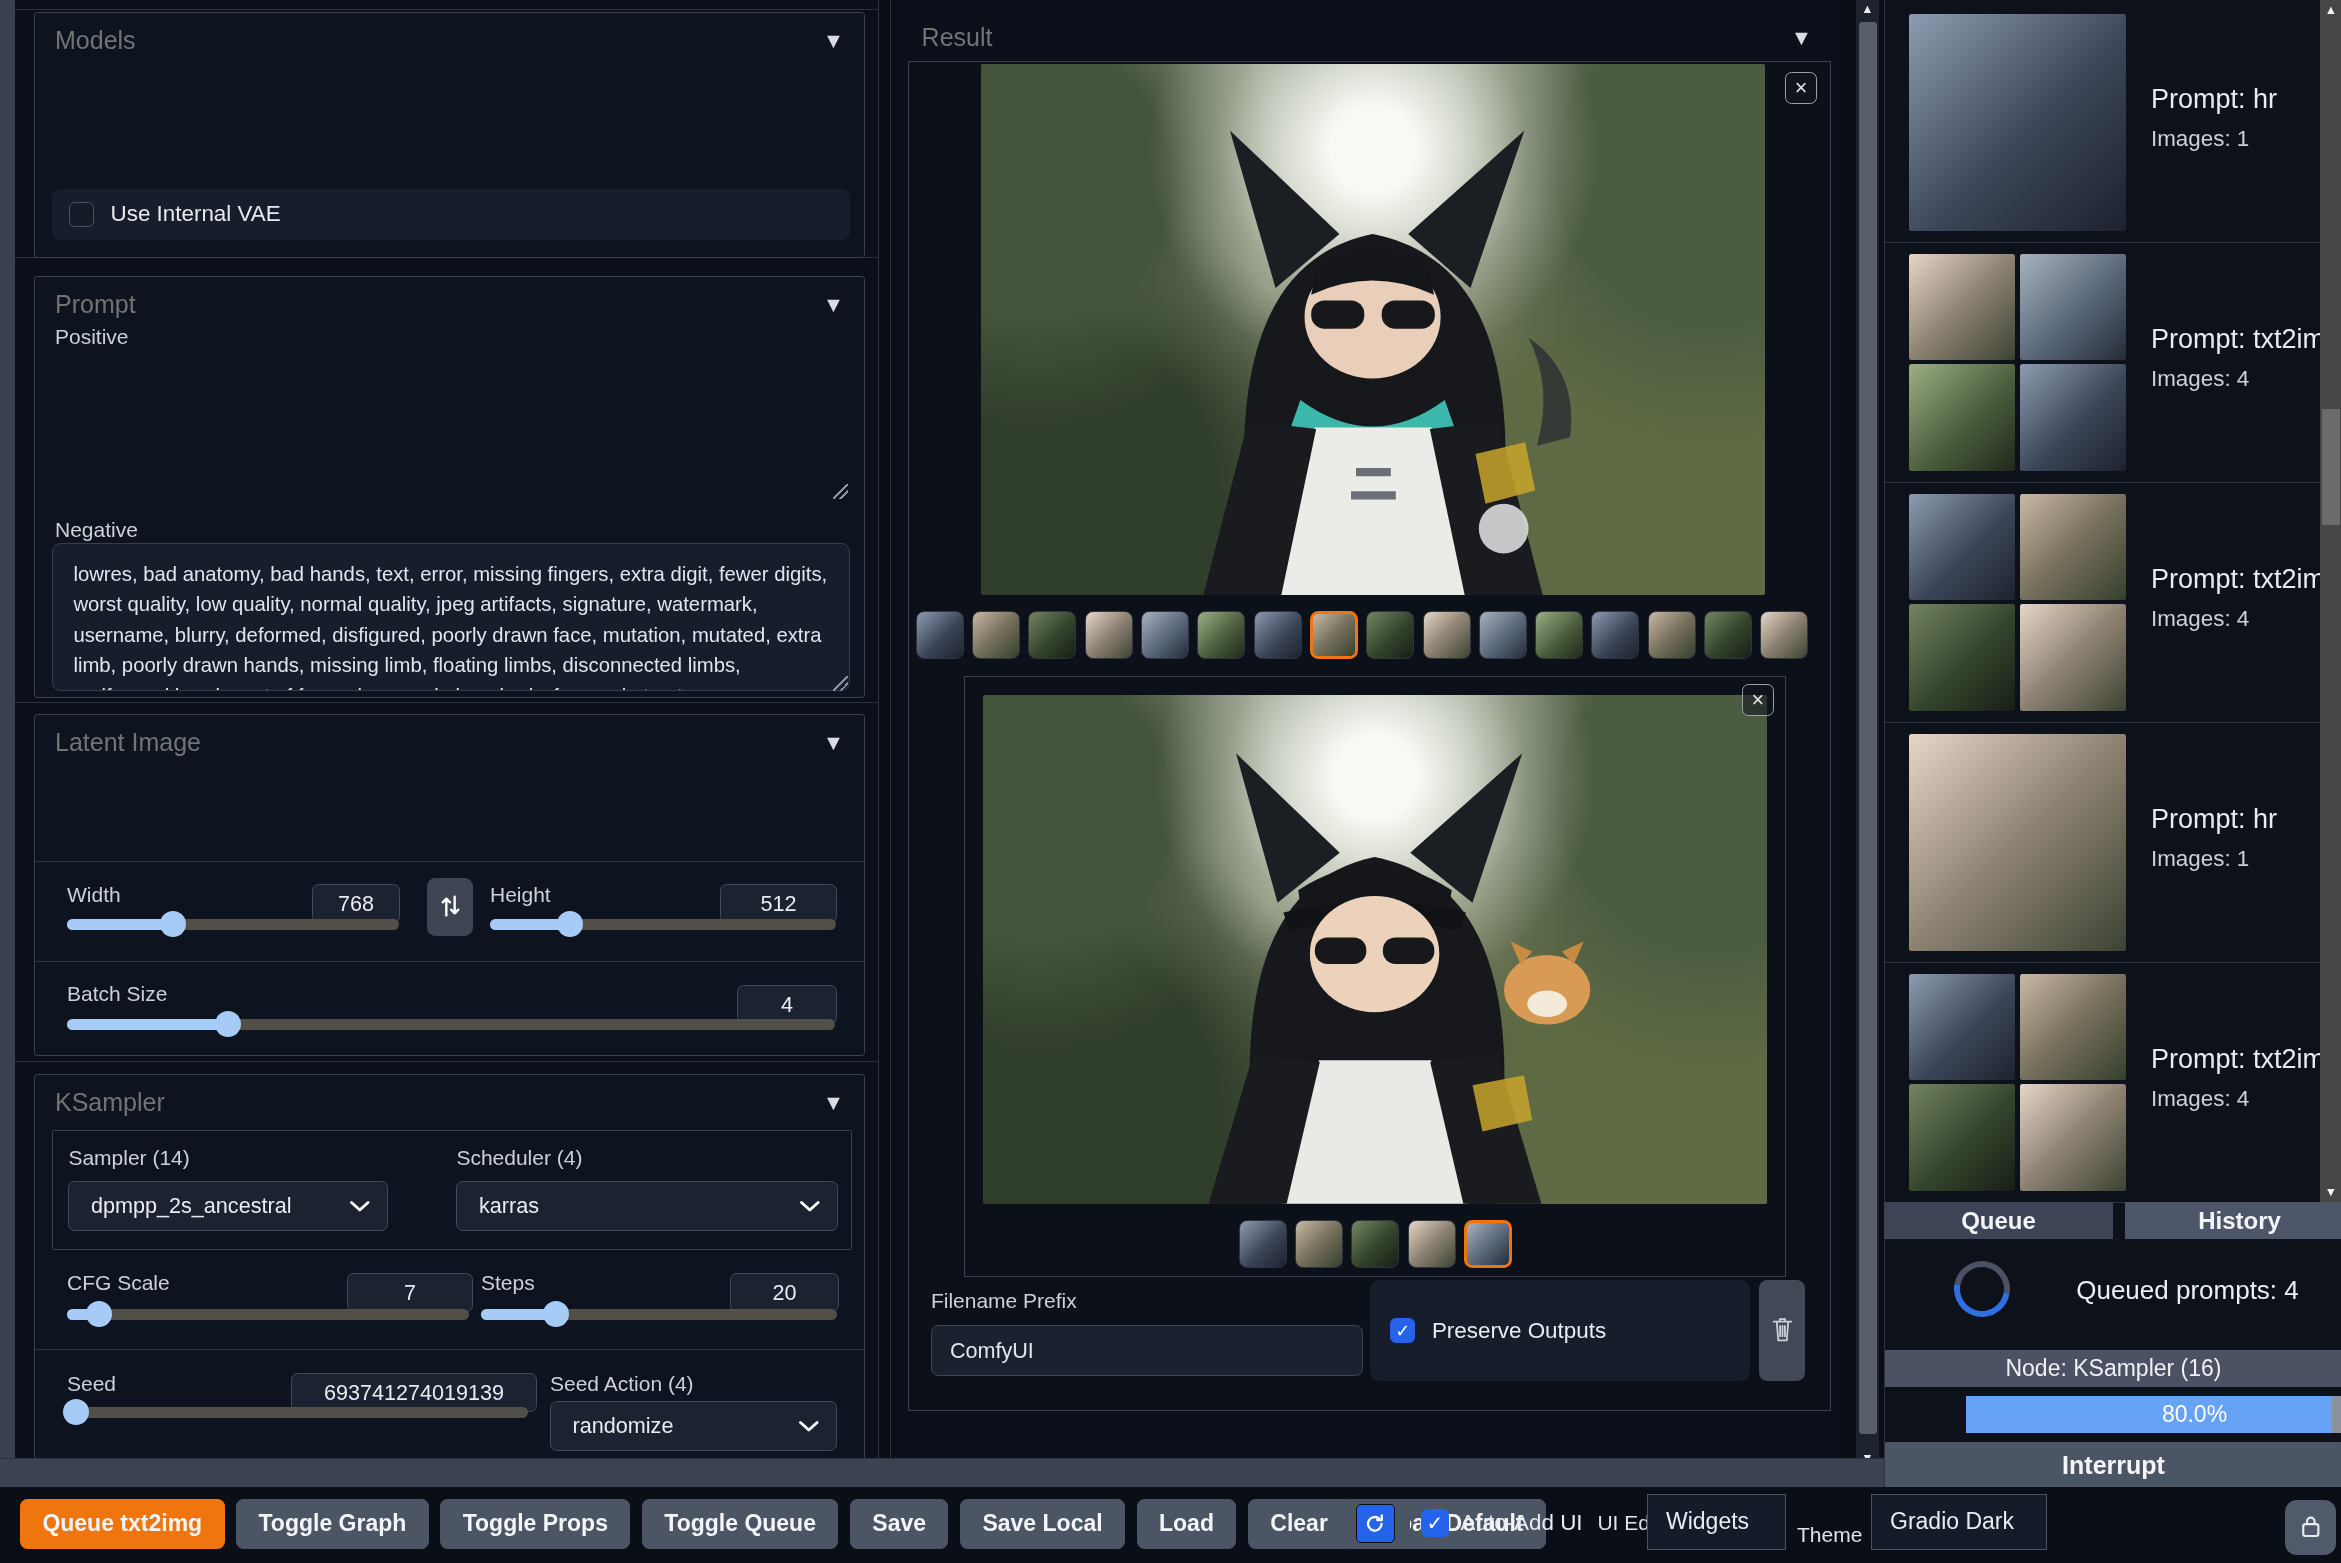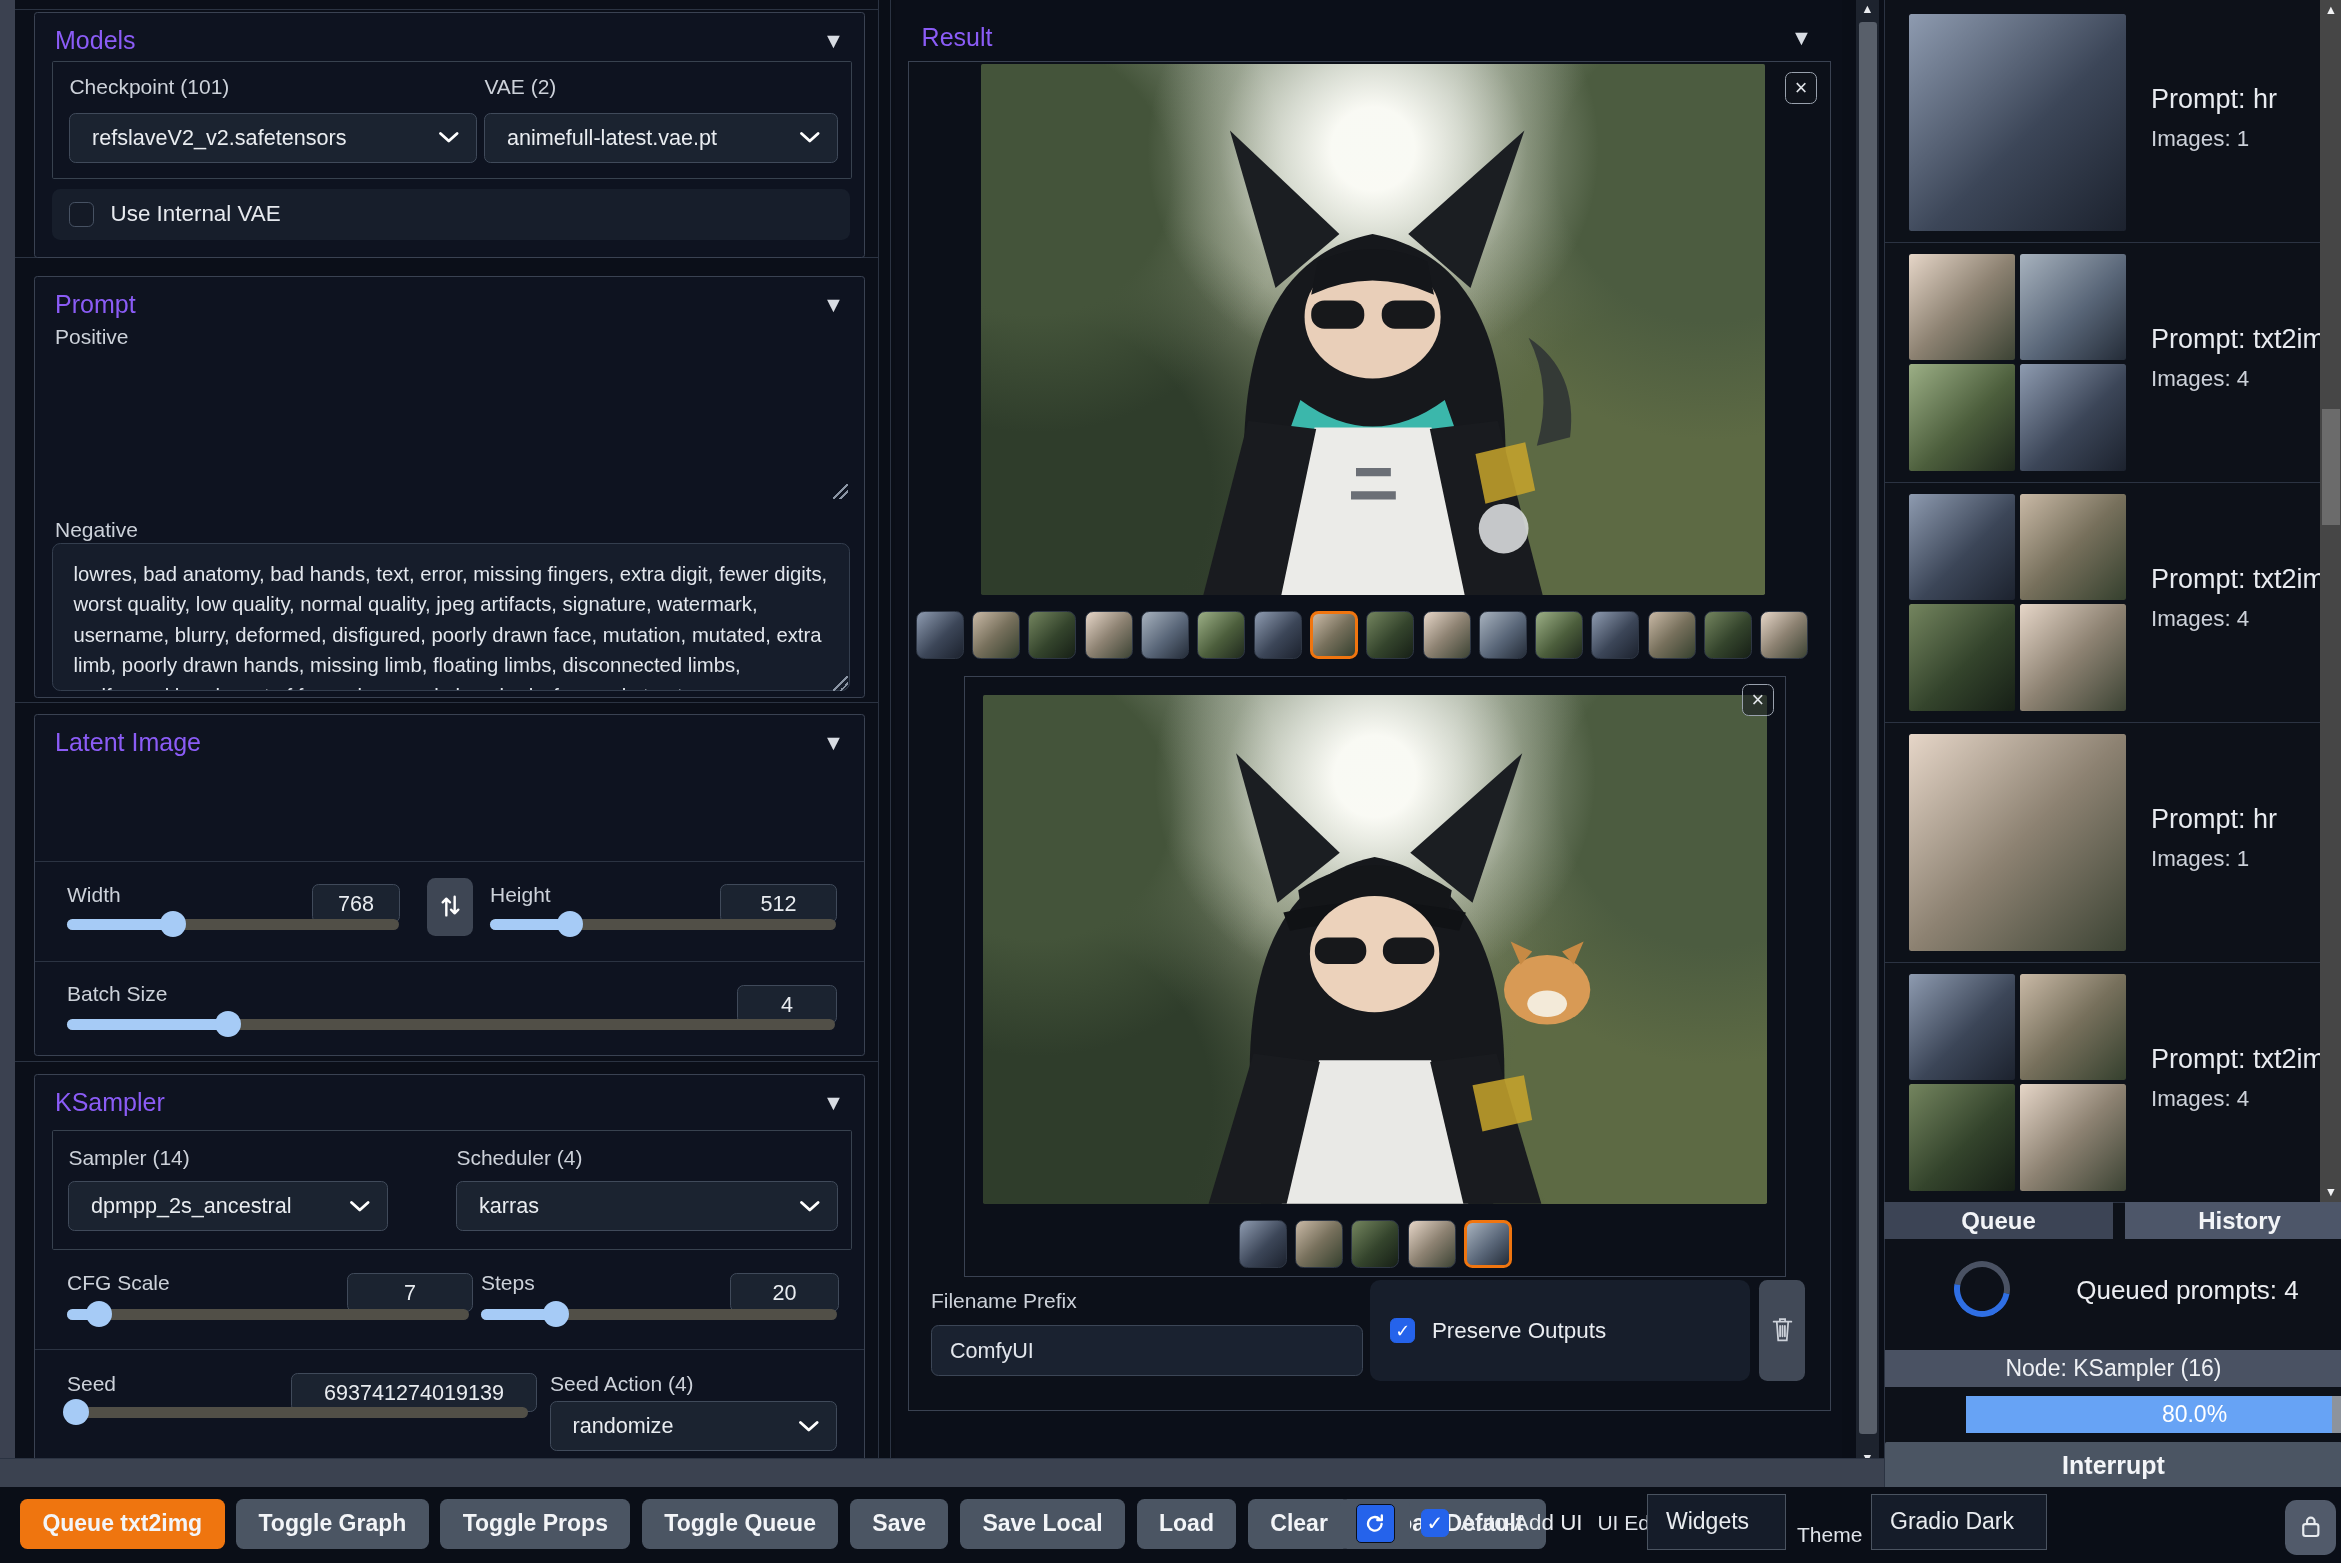--- a/index.html
+++ b/index.html
@@ -3,21 +3,21 @@
 <meta charset="utf-8">
 <style>
   html,body{margin:0;padding:0;background:#0a0e17;}
   body{width:2342px;height:1564px;position:relative;overflow:hidden;
        font-family:"Liberation Sans", sans-serif;color:#e6e9ee;}
   #app{position:absolute;inset:0;}
 
   
   .abs{position:absolute;}
   .card{position:absolute;background:#0e1320;border:0.8px solid #3a4252;border-radius:3.3px;}
-  .card-title{position:absolute;left:20px;top:13.3px;font-size:25px;color:#8b5cf6;}
+  .card-title{position:absolute;left:20px;top:13.3px;font-size:25px;color:#737373;}
   .caret{position:absolute;right:20px;top:15px;font-size:21.6px;color:#d8dce3;}
   .formbox{position:absolute;border:0.8px solid #38424f;border-radius:1.7px;}
   .lbl{font-size:21px;color:#ccd1d9;position:absolute;white-space:nowrap;}
   .dd{position:absolute;background:#1b2330;border:0.8px solid #404a5a;border-radius:6.6px;
       display:flex;align-items:center;padding:0 21.6px;font-size:21.6px;color:#e9ecf0;}
   .dd .chev{position:absolute;right:16.6px;top:50%;transform:translateY(-50%);}
   .numbox{position:absolute;background:#1b2330;border:0.8px solid #404a5a;border-radius:6.6px;
       display:flex;align-items:center;justify-content:center;font-size:21.6px;color:#e9ecf0;margin-top:10px;}
   .slider{position:absolute;height:10.8px;border-radius:5.8px;background:#514f47;}
   .slider .fill{position:absolute;left:0;top:0;bottom:0;background:#a6cbf6;border-radius:5.8px;}
@@ -89,40 +89,20 @@
 
   <div class="abs" style="left:15px;top:0;width:863px;height:1458px;background:#0b0f19;border-right:0.8px solid #2b3342;overflow:hidden;">
     <div class="divline" style="left:0;top:9px;width:863px;"></div>
     <div class="divline" style="left:0;top:257px;width:863px;"></div>
     <div class="divline" style="left:0;top:702px;width:863px;"></div>
     <div class="divline" style="left:0;top:1061px;width:863px;"></div>
 
     <div class="card" style="left:19px;top:11.6px;width:829px;height:244px;">
       <div class="card-title">Models</div>
       <div class="caret">▼</div>
-      <div class="formbox" style="left:17.4px;top:48px;width:798px;height:116px;">
-        <div class="lbl" style="left:16px;top:13.3px;">Checkpoint (101)</div>
-        <div class="dd" style="left:16px;top:51px;width:408px;height:50px;box-sizing:border-box;">
-          <span>refslaveV2_v2.safetensors</span>
-          <span class="chev">
-            <svg width="21.6" height="13.3" viewBox="0 0 26 16">
-                <path d="M3 3 L13 12 L23 3" stroke="#fff" stroke-width="3.4" fill="none" stroke-linecap="round" stroke-linejoin="round"></path>
-              </svg>
-          </span>
-        </div>
-        <div class="lbl" style="left:431px;top:13.3px;">VAE (2)</div>
-        <div class="dd" style="left:431px;top:51px;width:354px;height:50px;box-sizing:border-box;">
-          <span>animefull-latest.vae.pt</span>
-          <span class="chev">
-            <svg width="21.6" height="13.3" viewBox="0 0 26 16">
-                <path d="M3 3 L13 12 L23 3" stroke="#fff" stroke-width="3.4" fill="none" stroke-linecap="round" stroke-linejoin="round"></path>
-              </svg>
-          </span>
-        </div>
-      </div>
       <div class="abs" style="left:17.4px;top:176px;width:798px;height:51px;background:#171e2b;border-radius:8.3px;display:flex;align-items:center;gap:16.6px;padding:0 16.6px;box-sizing:border-box;">
         <span class="cb"></span>
         <span style="font-size:22.4px;color:#e6e9ee;">Use Internal VAE</span>
       </div>
     </div>
 
     <div class="card" style="left:19px;top:276px;width:829px;height:420px;">
       <div class="card-title">Prompt</div>
       <div class="caret">▼</div>
       <div class="lbl" style="left:20px;top:48px;">Positive</div>

